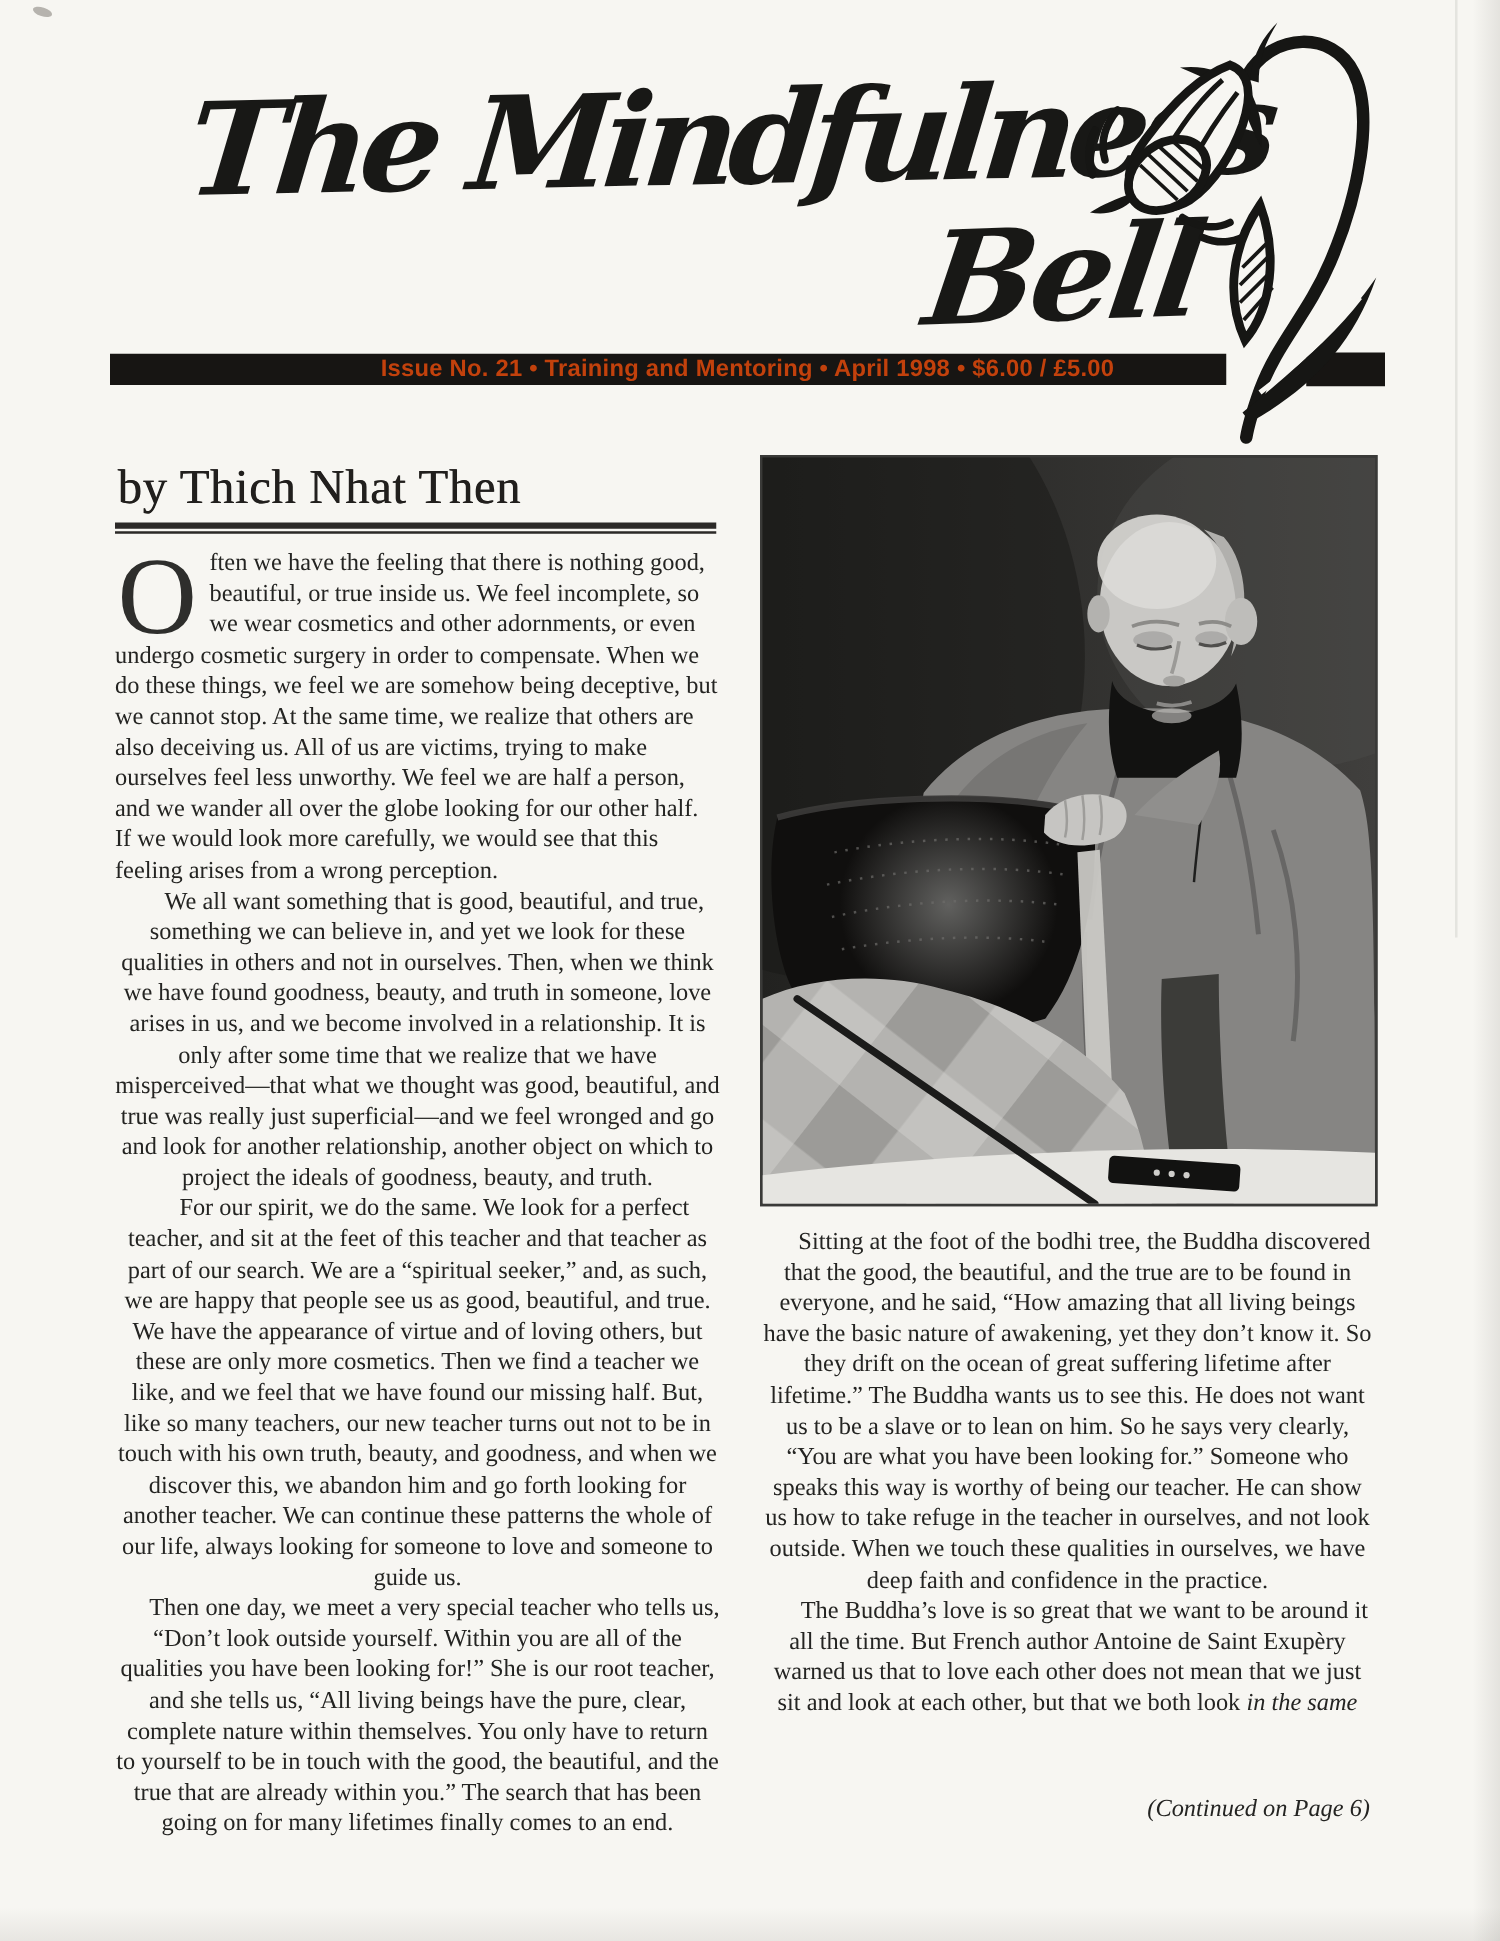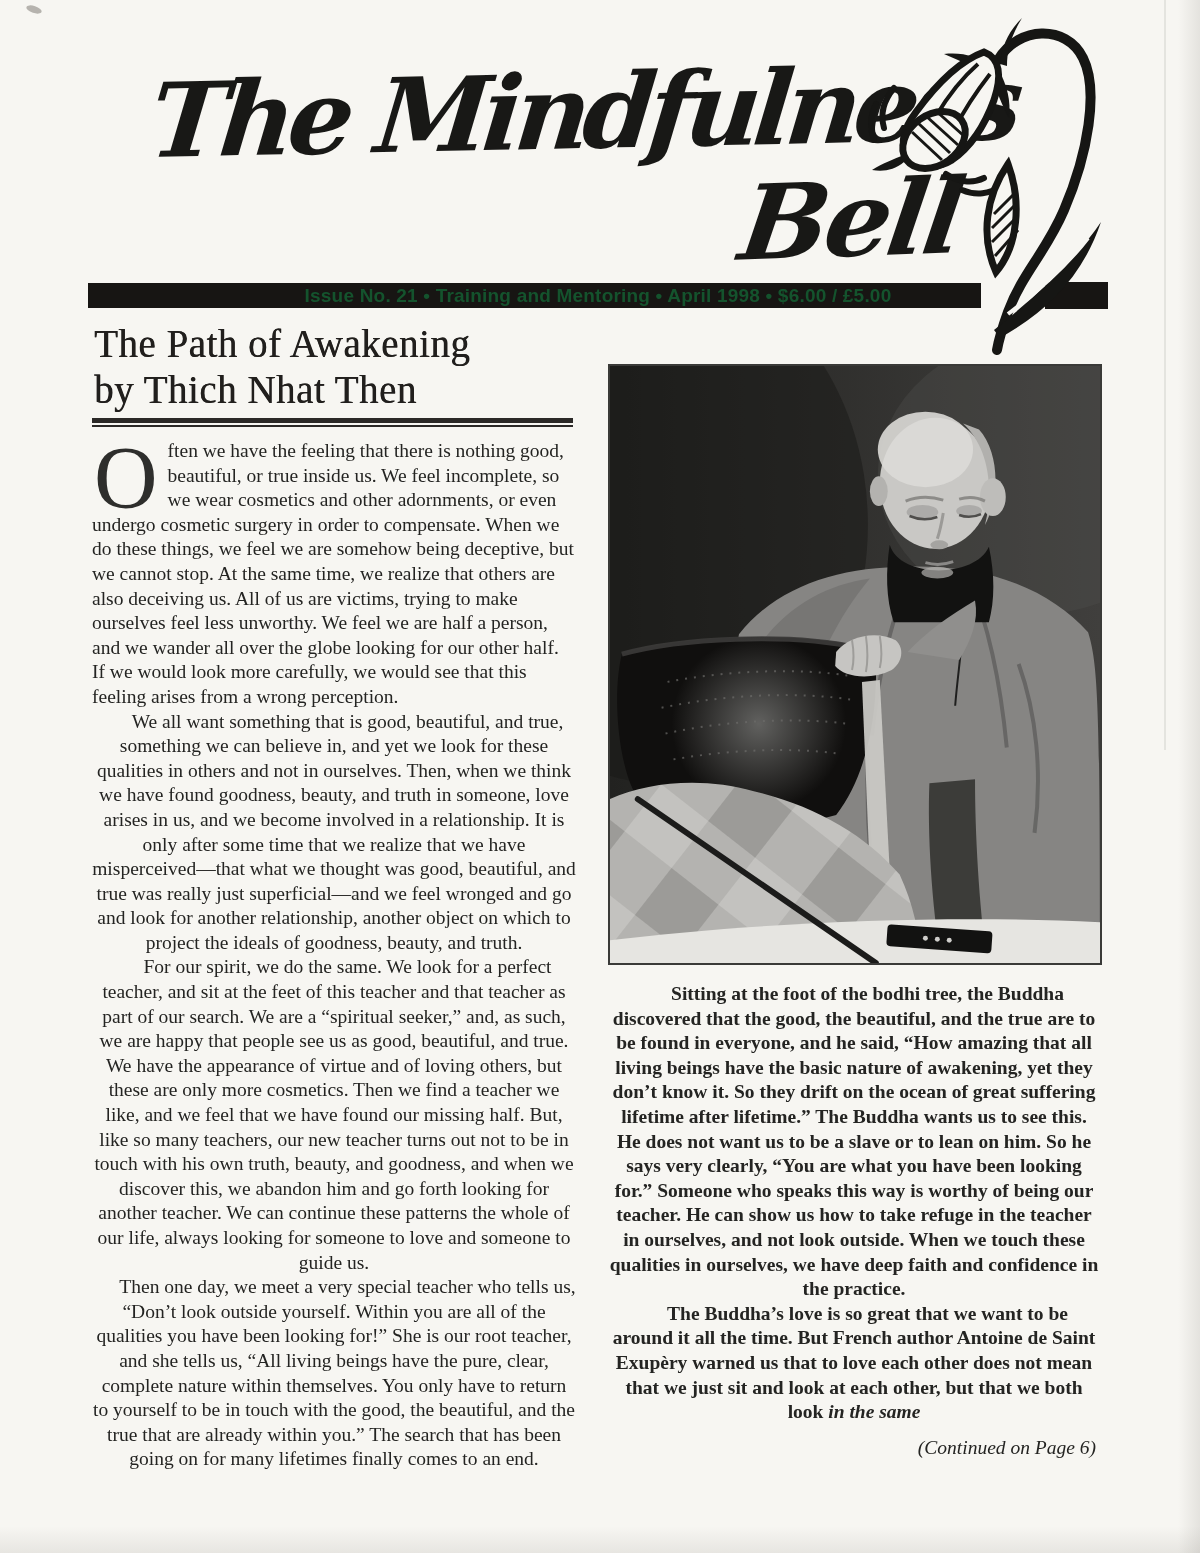--- a/index.html
+++ b/index.html
@@ -24,38 +24,38 @@
   }
   .flower { position:absolute; left:850px; top:12px; width:258px; height:344px; z-index:3; }
   
   .banner { position:absolute; left:88px; top:283px; width:1020px; height:25px; }
   .banner .seg { position:absolute; top:0; height:25px; background:#171513; }
   .banner .seg1 { left:0; width:893px; }
   .banner .seg2 { left:957px; width:63px; height:27px; top:-1px; }
   .banner .txt {
     position:absolute; left:0; top:0; width:100%; height:25px;
     font-family:"Liberation Sans", sans-serif; font-weight:700; font-size:19px;
-    line-height:25px; color:#14532d; text-align:center; letter-spacing:.2px;
+    line-height:25px; color:#c2410c; text-align:center; letter-spacing:.2px;
   }
   
   .article-title, .article-byline {
     position:absolute; left:94px; white-space:nowrap;
     font-family:"Liberation Serif", serif; font-size:39px; line-height:1;
     color:#211f1d; letter-spacing:.5px; text-shadow:.4px 0 0 #211f1d;
   }
   .article-title { top:324px; }
   .article-byline { top:370px; }
   .title-rule { position:absolute; left:92px; top:418px; width:481px; }
   .title-rule .thick { height:5px; background:#2b2927; }
   .title-rule .thin  { height:2px; background:#2b2927; margin-top:2px; }
   
   .col p { font-size:19.5px; line-height:24.6px; color:#242422; }
   .col p.indent { text-indent:27px;text-align:center; }
   .col-left  { position:absolute; left:92px;  top:439px; width:484px; }
-  .col-right { position:absolute; left:608px; top:982px; width:492px;font-weight:bold; }
+  .col-right { position:absolute; left:608px; top:982px; width:492px; }
   .dropcap {
     float:left; font-size:88px; line-height:66px; height:72px;
     padding:6px 10px 0 2px; color:#2e2e2c; font-weight:400;
   }
   .it { font-style:italic; }
   .continued {
     position:absolute; left:608px; top:1437px; width:488px; text-align:right;
     font-style:italic; font-size:19.5px; color:#242422;
   }
   
@@ -123,21 +123,20 @@
       <path d="M158,302 C192,276 218,252 238,226" fill="none" stroke="#f7f6f2" stroke-width="4"></path>
     </g>
   </svg>
 
   <div class="banner">
     <div class="seg seg1"></div>
     <div class="seg seg2"></div>
     <div class="txt">Issue No. 21 • Training and Mentoring • April 1998 • $6.00 / £5.00</div>
   </div>
 
-  <div class="article-title">The Path of Awakening</div>
   <div class="article-byline">by Thich Nhat Then</div>
   <div class="title-rule">
     <div class="thick"></div>
       <div class="thin"></div>
   </div>
 
   <section class="col col-left">
     <p><span class="dropcap">O</span><span>ften we have the feeling that there is nothing good, beautiful, or true inside us. We feel incomplete, so we wear cosmetics and other adornments, or even undergo cosmetic surgery in order to compensate. When we do these things, we feel we are somehow being deceptive, but we cannot stop. At the same time, we realize that others are also deceiving us. All of us are victims, trying to make ourselves feel less unworthy. We feel we are half a person, and we wander all over the globe looking for our other half. If we would look more carefully, we would see that this feeling arises from a wrong perception.</span></p>
     <p class="indent">We all want something that is good, beautiful, and true, something we can believe in, and yet we look for these qualities in others and not in ourselves. Then, when we think we have found goodness, beauty, and truth in someone, love arises in us, and we become involved in a relationship. It is only after some time that we realize that we have misperceived—that what we thought was good, beautiful, and true was really just superficial—and we feel wronged and go and look for another relationship, another object on which to project the ideals of goodness, beauty, and truth.</p>
     <p class="indent">For our spirit, we do the same. We look for a perfect teacher, and sit at the feet of this teacher and that teacher as part of our search. We are a “spiritual seeker,” and, as such, we are happy that people see us as good, beautiful, and true. We have the appearance of virtue and of loving others, but these are only more cosmetics. Then we find a teacher we like, and we feel that we have found our missing half. But, like so many teachers, our new teacher turns out not to be in touch with his own truth, beauty, and goodness, and when we discover this, we abandon him and go forth looking for another teacher. We can continue these patterns the whole of our life, always looking for someone to love and someone to guide us.</p>

